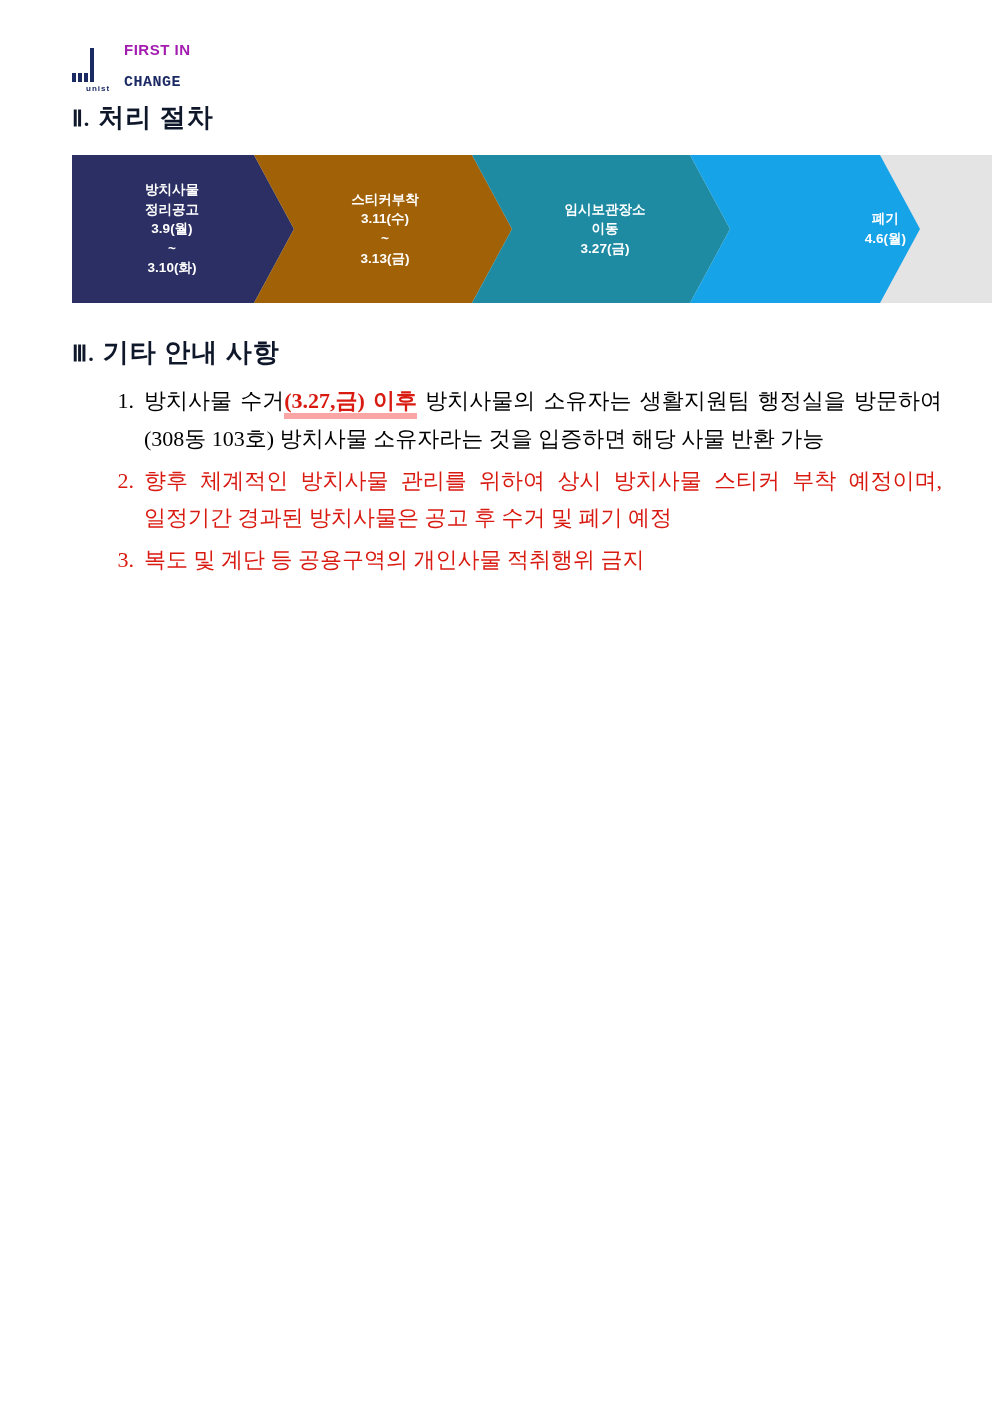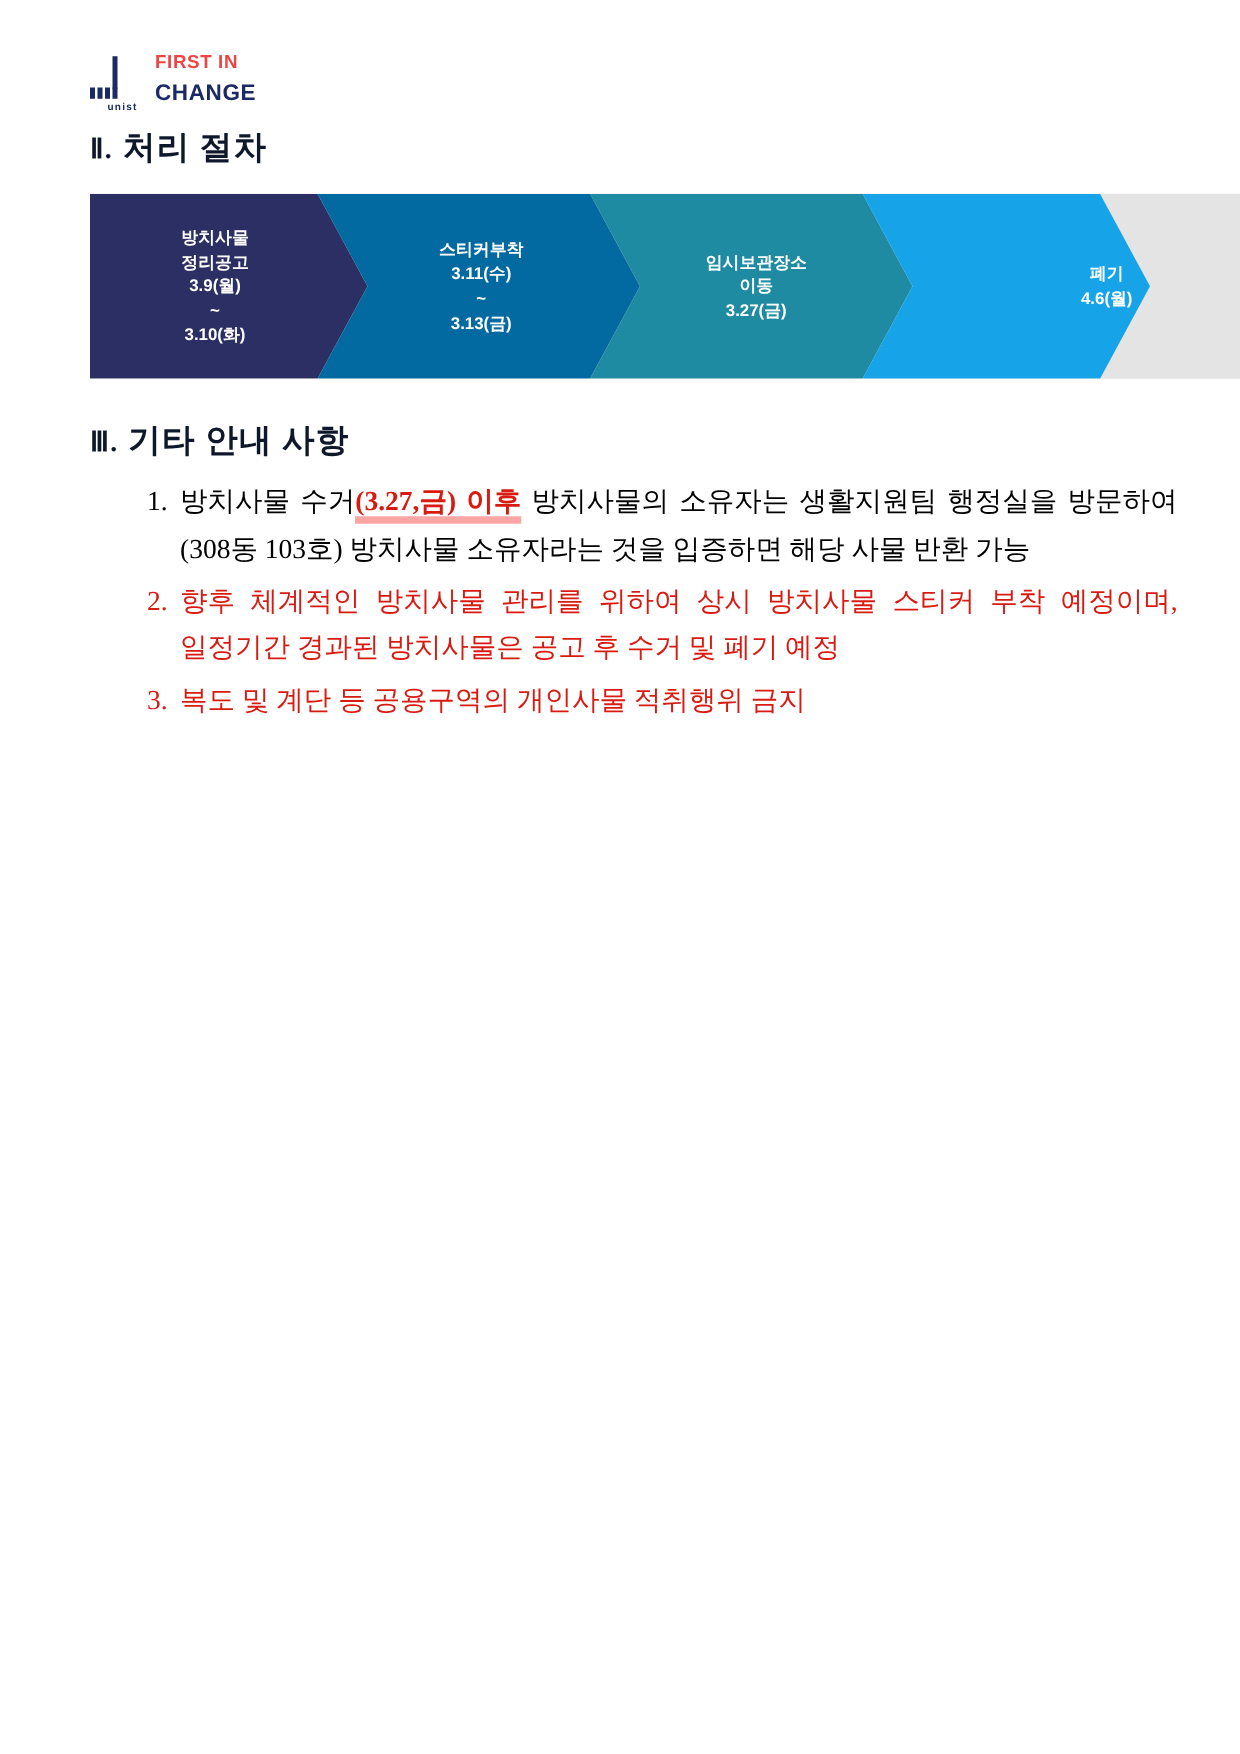--- a/index.html
+++ b/index.html
@@ -65,28 +65,29 @@
     font-weight: bold;
   }
   .logo-text {
     font-family: "Liberation Sans", sans-serif;
     font-weight: bold;
     line-height: 1.0;
     letter-spacing: 0.5px;
   }
   .logo-text .l1 {
     font-size: 15px;
-    color: #ef4444;
+    color: #a21caf;
     display: block;
   }
   .logo-text .l2 {
-    font-size: 18px;
+    font-size: 15px;
     color: #1b2a63;
     display: block;
-    margin-top: 8px;
+    margin-top: 18px;
+    font-family: Liberation Mono, monospace;
   }
 
   
   .section-heading {
     position: absolute;
     font-family: "Liberation Serif", serif;
     font-size: 26px;
     font-weight: bold;
     color: #0f172a;
     white-space: nowrap;
@@ -125,21 +126,21 @@
   .chev span { display: block; }
   .chev-0 {
     left: 0;
     width: 222px;
     background: #2b2f63;
     clip-path: polygon(0 0, 182px 0, 222px 74px, 182px 148px, 0 148px);
   }
   .chev-1 {
     left: 182px;
     width: 258px;
-    background: #0369a1;
+    background: #a16207;
     clip-path: polygon(0 0, 218px 0, 258px 74px, 218px 148px, 0 148px, 40px 74px);
   }
   .chev-2 {
     left: 400px;
     width: 258px;
     background: #1e8ba3;
     clip-path: polygon(0 0, 218px 0, 258px 74px, 218px 148px, 0 148px, 40px 74px);
   }
   .chev-3 {
     left: 618px;

